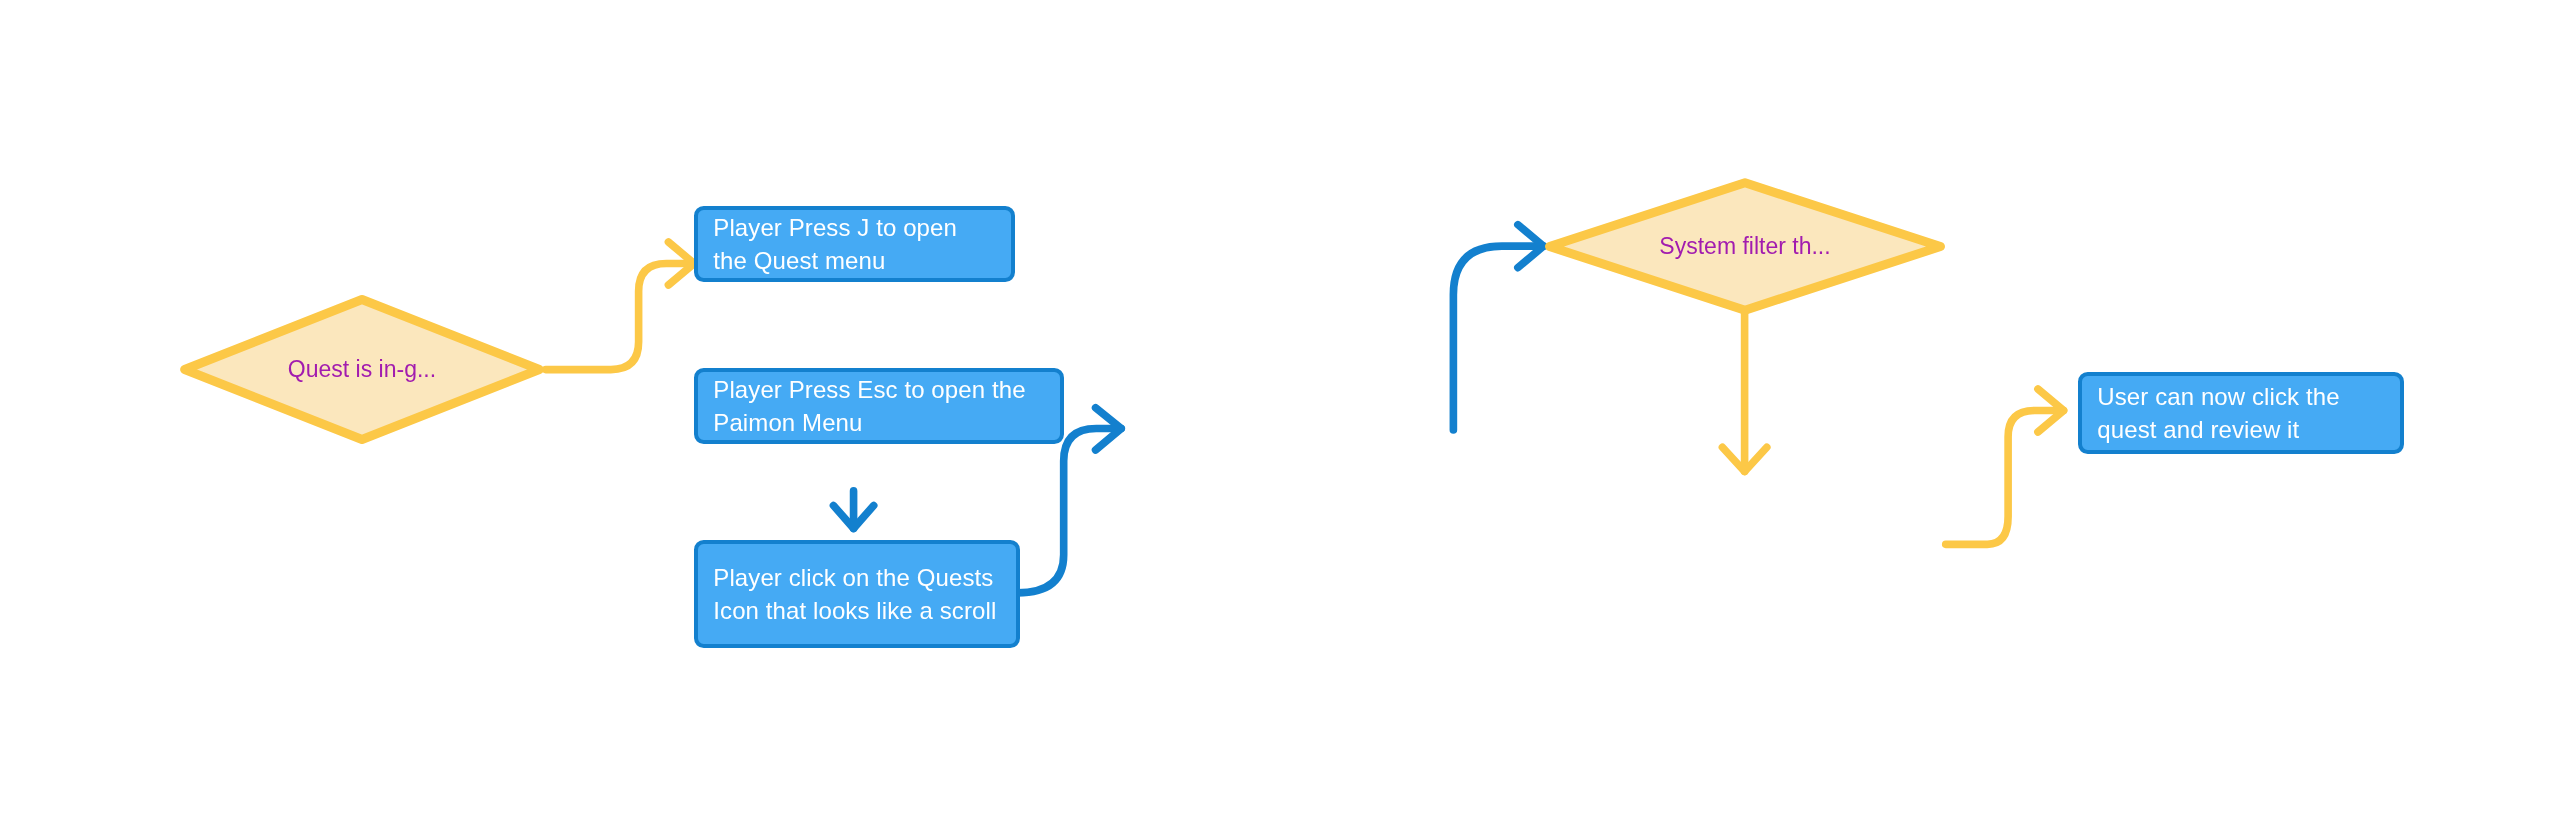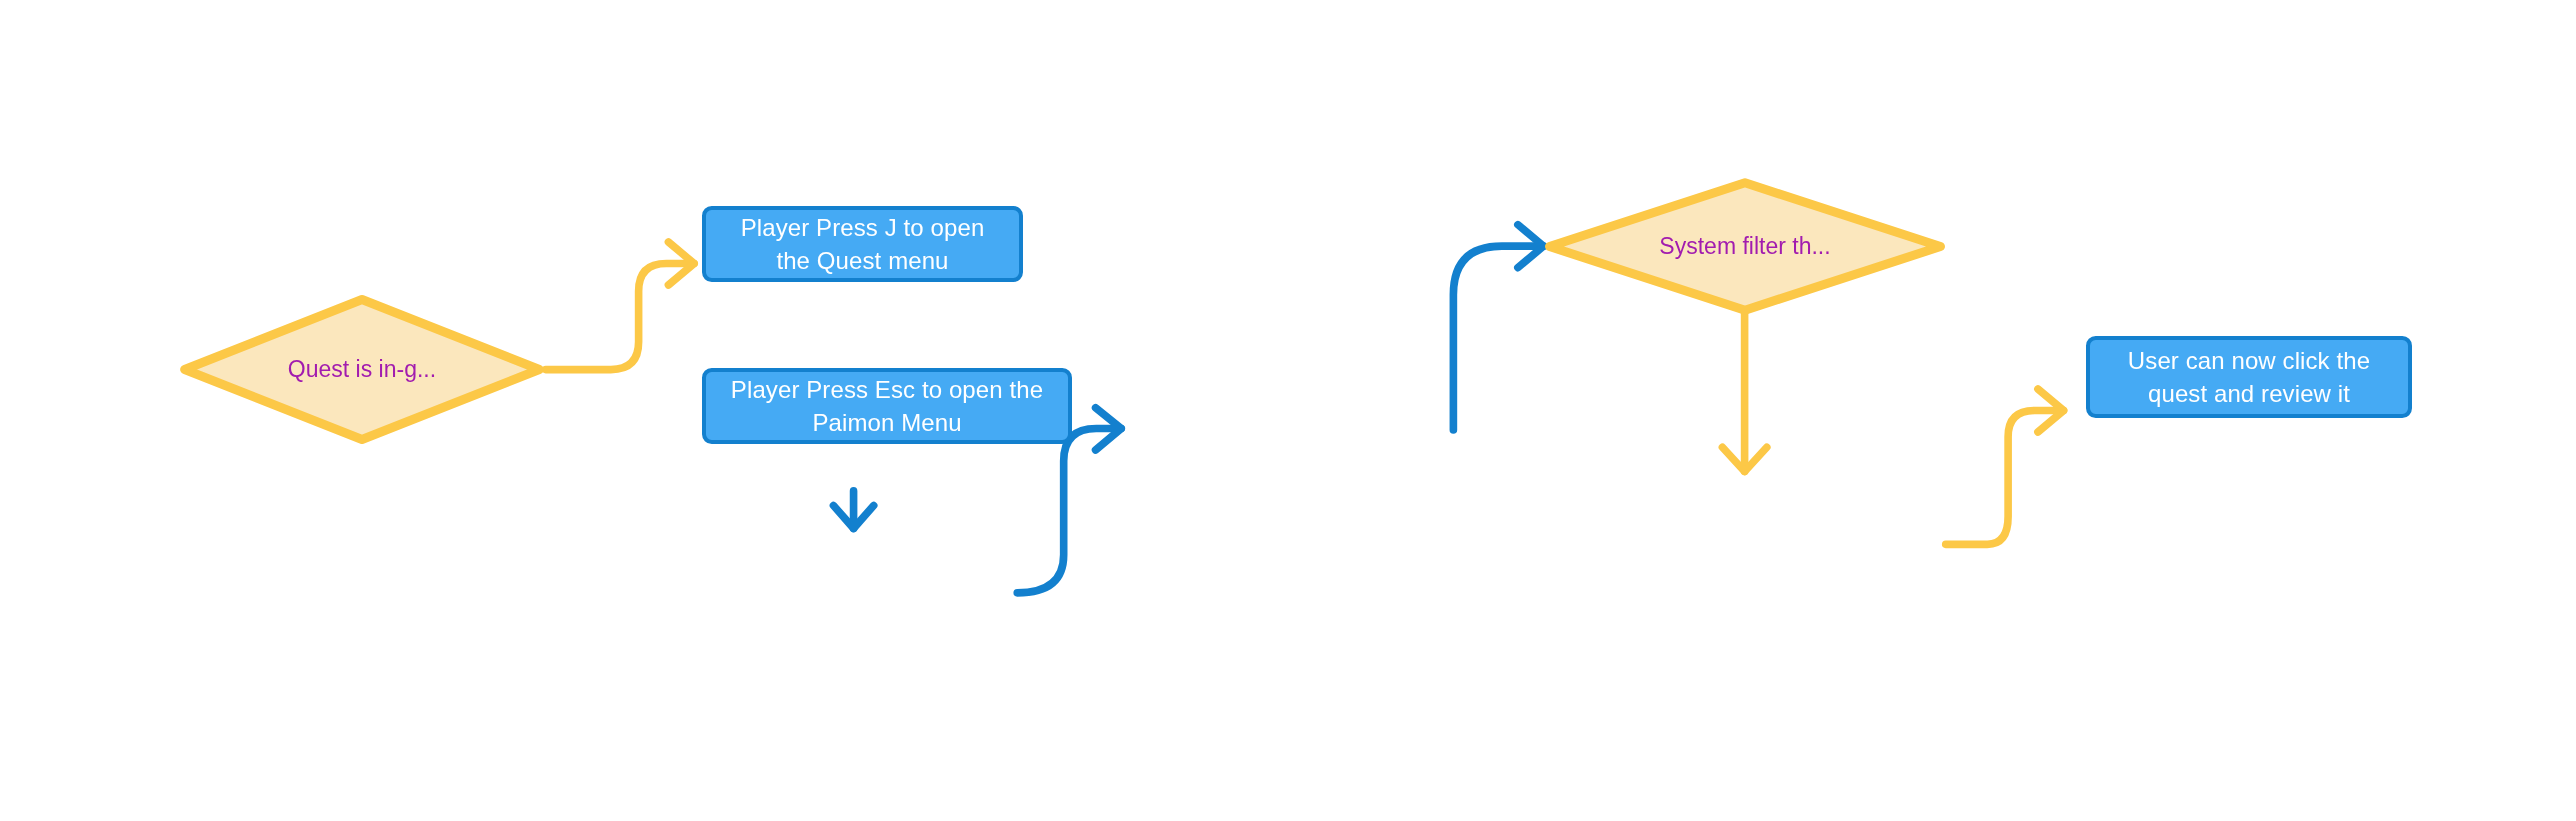--- a/index.html
+++ b/index.html
@@ -23,22 +23,21 @@
     top: 0;
     width: 2576px;
     height: 821px;
   }
   .node {
     position: absolute;
     box-sizing: border-box;
     display: flex;
     align-items: center;
     justify-content: center;
-    text-align: center;
-    margin-left: 8px;
+    text-align: left;
   }
   
   .box {
     background: #45AAF4;
     border: 4.9px solid #1380CE;
     border-radius: 9.7px;
     color: #ffffff;
     font-size: 24px;
     line-height: 1.38;
     padding: 4.2px 15.3px;
@@ -122,28 +121,31 @@
   </div>
 
   <div class="node box" style="left:694px; top:206px; width:321px; height:76px;">
     <span class="label">Player Press J to open the Quest menu</span>
   </div>
 
   <div class="node box" style="left:694px; top:368px; width:370px; height:76px;">
     <span class="label">Player Press Esc to open the Paimon Menu</span>
   </div>
 
+  <div class="node box" style="left:694px; top:540px; width:326px; height:108px;">
+    <span class="label">Player click on the Quests Icon that looks like a scroll</span>
+  </div>
 
 
   <div class="diamond-wrap" style="left:1544px; top:177px; width:402px; height:139px;">
     <svg width="402" height="139" viewBox="0 0 580 200" xmlns="http://www.w3.org/2000/svg">
       <path d="M 290 8 L 572 100 L 290 192 L 8 100 Z" fill="#FBE7BD" stroke="#FCC847" stroke-width="13" stroke-linejoin="round"></path>
     </svg>
     <div class="diamond-label">System filter th...</div>
   </div>
 
 
-  <div class="node box" style="left:2078px; top:336px; width:326px; height:82px;">
+  <div class="node box" style="left:2078px; top:372px; width:326px; height:82px;">
     <span class="label">User can now click the quest and review it</span>
   </div>
 
 </div>
 
 
 </body></html>

